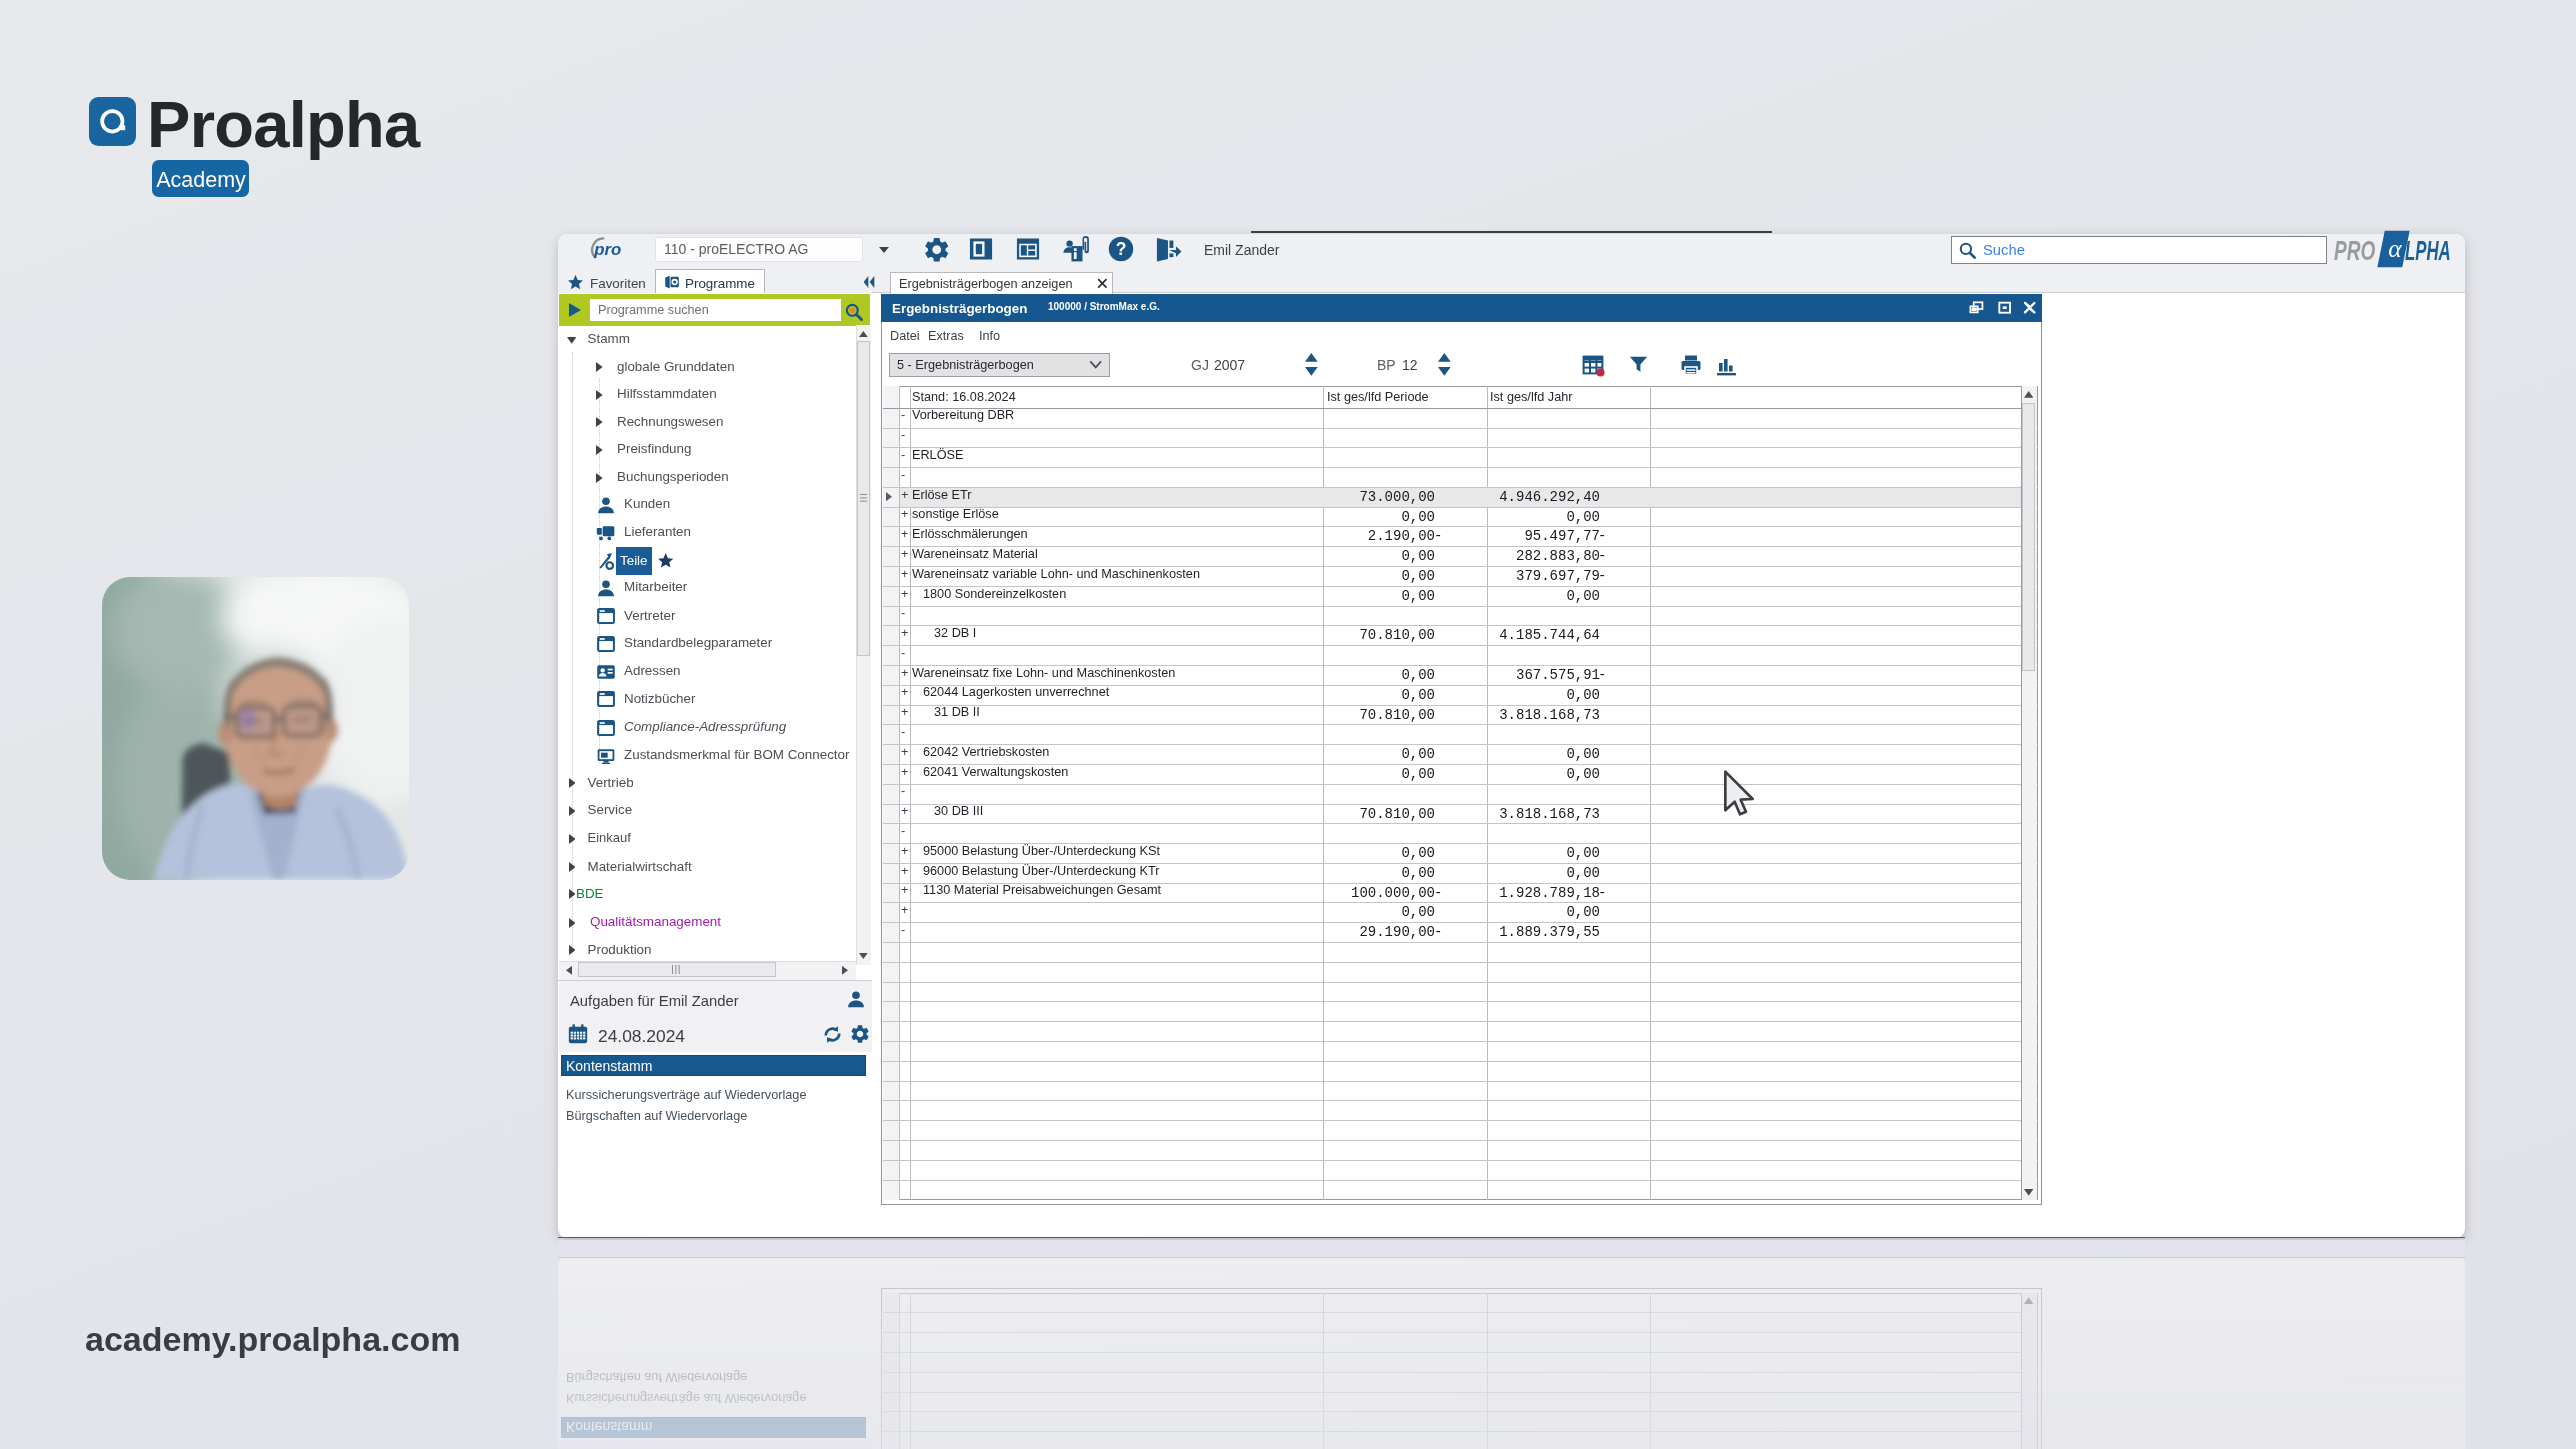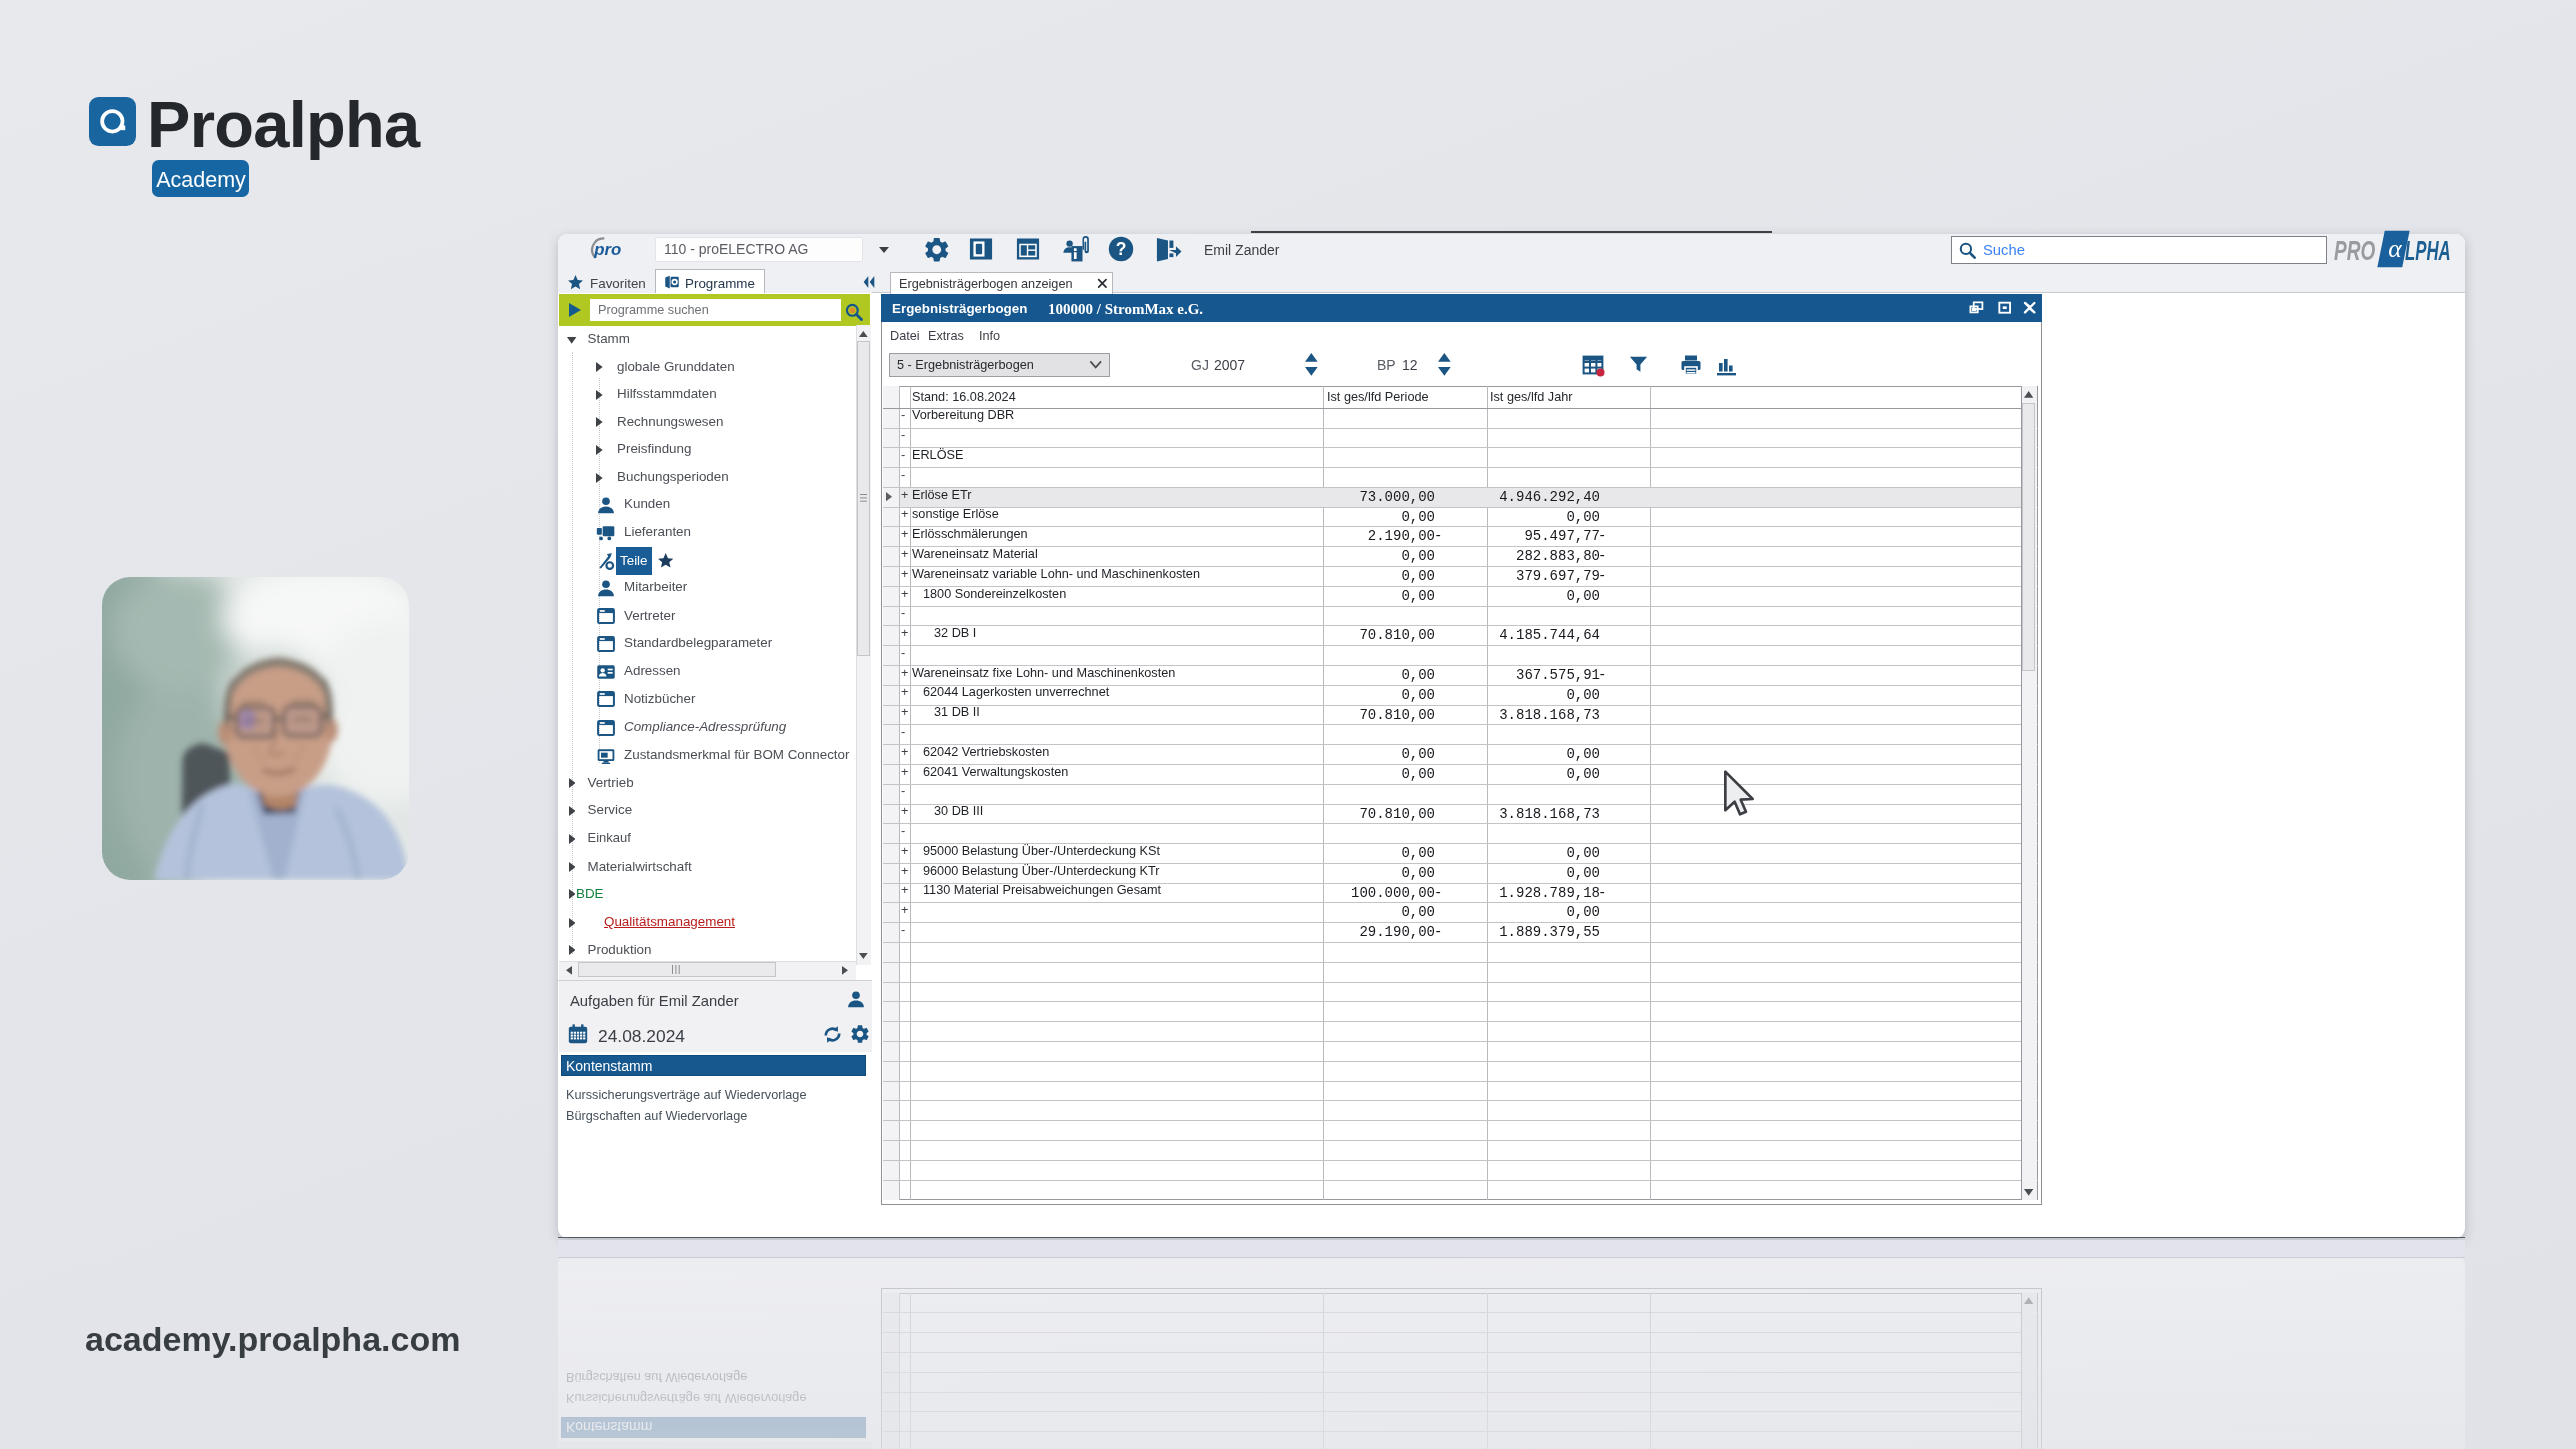--- a/index.html
+++ b/index.html
@@ -284,21 +284,21 @@
       <polygon points="0,0 10,7.5 0,15" fill="#3f4247"></polygon>
     </svg>
     <div class="txt" style="left:29.5px;top:625px;font-size:13.4px;color:#4b4f55;">Materialwirtschaft</div>
     <svg style="position:absolute;left:10.7px;top:655px" width="6.7" height="10" viewBox="0 0 10 15">
       <polygon points="0,0 10,7.5 0,15" fill="#3f4247"></polygon>
     </svg>
     <div class="txt" style="left:18px;top:652px;font-size:13.4px;color:#15803d;">BDE</div>
     <svg style="position:absolute;left:10.7px;top:684px" width="6.7" height="10" viewBox="0 0 10 15">
       <polygon points="0,0 10,7.5 0,15" fill="#3f4247"></polygon>
     </svg>
-    <div class="txt" style="left:46px;top:680px;font-size:13.4px;color:#b91c1c;text-decoration:underline;">Qualitätsmanagement</div>
+    <div class="txt" style="left:32px;top:680px;font-size:13.4px;color:#a21caf;">Qualitätsmanagement</div>
     <svg style="position:absolute;left:10.7px;top:711px" width="6.7" height="10" viewBox="0 0 10 15">
       <polygon points="0,0 10,7.5 0,15" fill="#3f4247"></polygon>
     </svg>
     <div class="txt" style="left:29.5px;top:708px;font-size:13.4px;color:#4b4f55;">Produktion</div>
     <div class="ab" style="left:0.7px;top:747px;width:313px;height:71px;background:#f1f1f4;"></div>
     <div class="txt" style="left:12px;top:759px;font-size:14.8px;color:#3a3e44;">Aufgaben für Emil Zander</div>
     <svg style="position:absolute;left:288px;top:755px" width="20" height="20" viewBox="0 0 24 24">
       <circle cx="12" cy="7.5" r="4.6" fill="#1b5583"></circle>
       <path d="M2.5 22c0-5.2 4.2-8.2 9.5-8.2s9.5 3 9.5 8.2z" fill="#1b5583"></path>
     </svg>
@@ -337,21 +337,21 @@
     <div class="txt" style="left:8px;top:854px;font-size:12.7px;color:#46505a;">Kurssicherungsverträge auf Wiedervorlage</div>
     <div class="txt" style="left:8px;top:875px;font-size:12.7px;color:#46505a;">Bürgschaften auf Wiedervorlage</div>
     <div class="ab" style="left:332px;top:38px;width:223px;height:22px;background:#fff;border:0.7px solid #b6b8bd;border-bottom:none;"></div>
     <div class="txt" style="left:341px;top:43px;font-size:12.7px;color:#33363b;">Ergebnisträgerbogen anzeigen</div>
     <svg style="position:absolute;left:539px;top:44px" width="10.7" height="10.7" viewBox="0 0 16 16">
       <path d="M2.5 2.5 L13.5 13.5 M13.5 2.5 L2.5 13.5" stroke="#2b2e33" stroke-width="2.6" stroke-linecap="round" fill="none"></path>
     </svg>
     <div class="ab" style="left:323px;top:60px;width:1161px;height:911px;background:#fff;border:0.7px solid #8f9196;"></div>
     <div class="ab" style="left:323px;top:60px;width:1161px;height:28px;background:#15578e;"></div>
     <div class="txt" style="left:334px;top:67px;font-size:13.4px;font-weight:bold;color:#fff;">Ergebnisträgerbogen</div>
-    <div class="txt" style="left:490px;top:67px;font-size:15px;font-weight:bold;color:#fff;font-family:Liberation Serif, serif;">100000 / StromMax e.G.</div>
+    <div class="txt" style="left:490px;top:67px;font-size:10px;font-weight:bold;color:#fff;">100000 / StromMax e.G.</div>
     <svg style="position:absolute;left:1411px;top:67px" width="14.8" height="13.4" viewBox="0 0 22 20">
       <rect x="7" y="2" width="13" height="10" fill="none" stroke="#fff" stroke-width="2.6"></rect>
       <rect x="2" y="8" width="11" height="9" fill="none" stroke="#fff" stroke-width="2.6"></rect>
       <rect x="4" y="10" width="7" height="5" fill="#fff"></rect>
     </svg>
     <svg style="position:absolute;left:1440px;top:67px" width="13.4" height="13.4" viewBox="0 0 20 20">
       <rect x="2" y="2.5" width="16" height="15" fill="none" stroke="#fff" stroke-width="2.8"></rect>
       <rect x="7" y="8" width="6" height="4" fill="#fff"></rect>
     </svg>
     <svg style="position:absolute;left:1465px;top:67px" width="13.4" height="13.4" viewBox="0 0 20 20">

